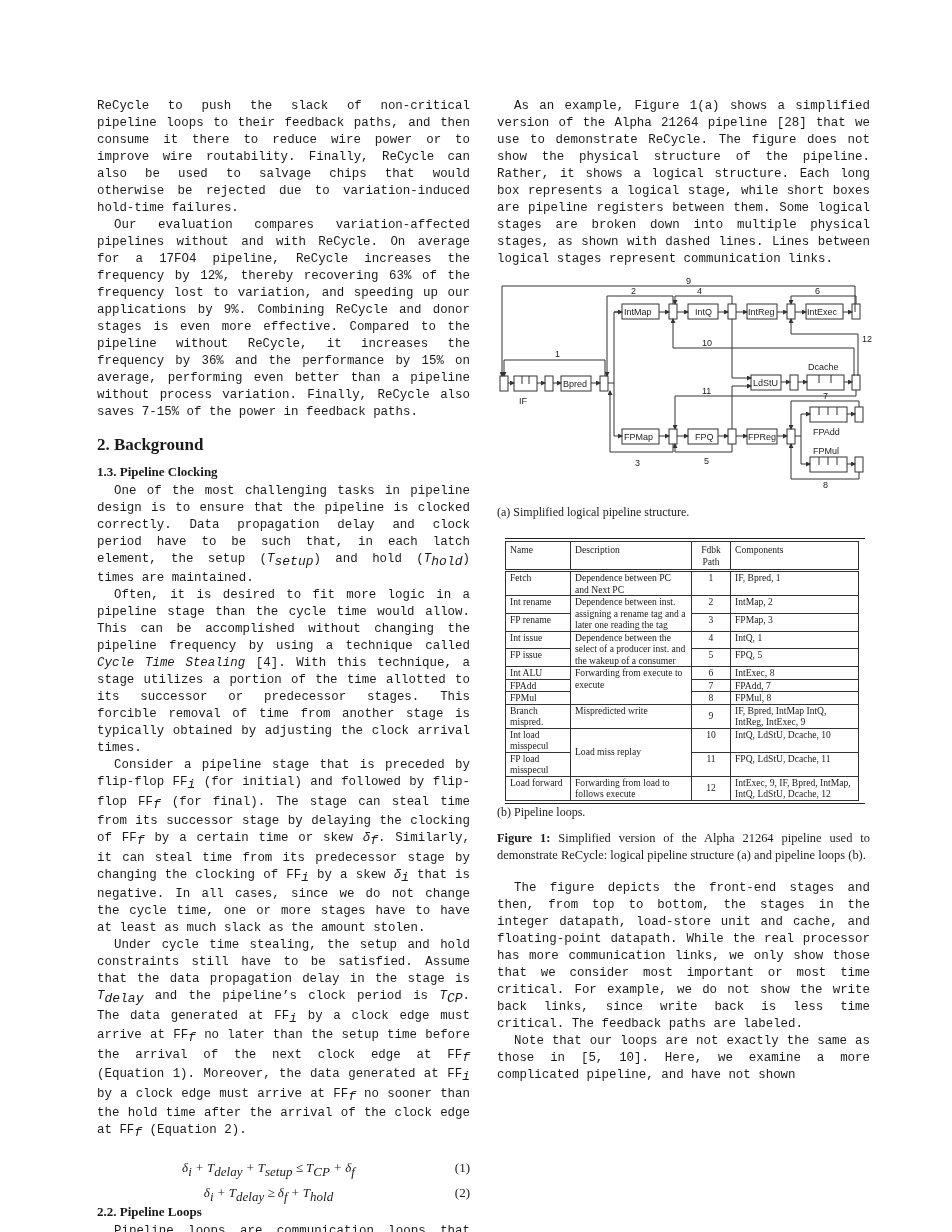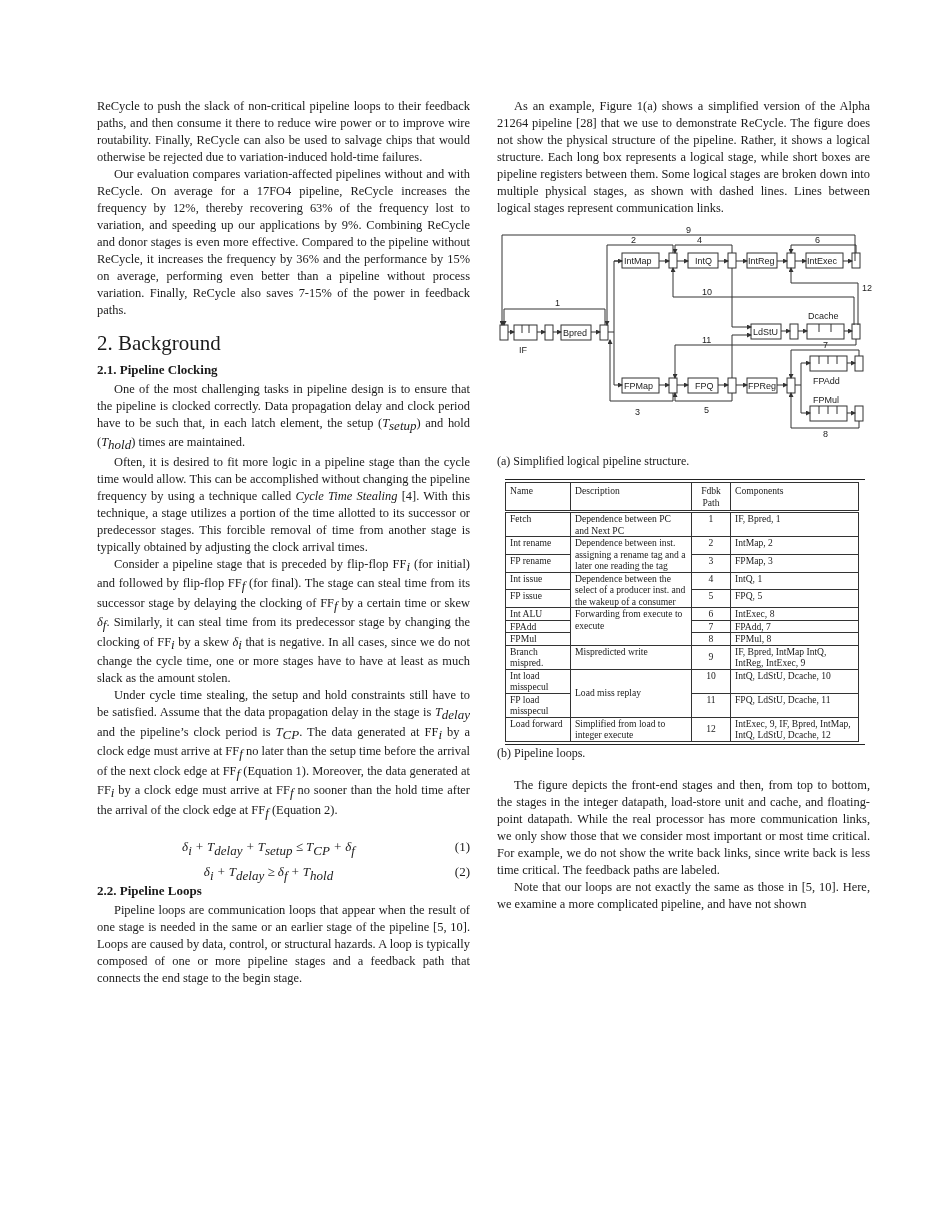--- a/index.html
+++ b/index.html
@@ -1,23 +1,23 @@
 <!DOCTYPE html>
 <html><head>
 <meta charset="utf-8">
 <style>
   html, body { margin:0; padding:0; background:#ffffff; }
   body { width:952px; height:1232px; position:relative; overflow:hidden;
          font-family:"Liberation Serif", "DejaVu Serif", serif; color:#1a1a1a; }
   .col { position:absolute; top:98px; width:373px; }
   #left { left:97px; }
   #right { left:497px; }
-  p.para { margin:0; font-size:12.45px; line-height:17px; text-align:justify; text-indent:17px; hyphens:manual; }
+  p.para { margin:0; font-size:12.45px; line-height:17px; text-align:justify; text-indent:17px; hyphens:manual;font-family:Liberation Mono, monospace; }
   p.noindent { text-indent:0; }
-  h2.sec { font-size:21px; font-weight:normal; margin:12px 0 6px 0; line-height:24px; }
+  h2.sec { font-size:17px; font-weight:bold; margin:12px 0 6px 0; line-height:24px; }
   h3.sub { font-size:13px; font-weight:bold; margin:3px 0 3px 0; line-height:17px; }
   .eq { position:relative; height:25px; font-size:13px; font-style:italic; line-height:36px; }
   .eq .body { position:absolute; left:0; right:30px; text-align:center; }
   .eq .num { position:absolute; right:0; font-style:normal; }
   sub { font-size:13px; }
   .fig { position:relative; width:373px; height:230px; margin-top:6px; }
   .fig svg { position:absolute; left:0; top:0; }
   .subcap { font-size:12px; text-align:left; line-height:16px; }
   table.loops { border-collapse:collapse; width:354px; margin:10px 0 0 10px; font-size:9.6px; line-height:11.5px; }
   table.loops td, table.loops th { border:1px solid #333; padding:0 4px; vertical-align:top; font-weight:normal; text-align:left; }
@@ -31,21 +31,21 @@
   .svgtxt { font-family:"Liberation Sans", "DejaVu Sans", sans-serif; font-size:9px; fill:#222; }
 </style>
 </head>
 <body>
 
 <div class="col" id="left">
   <p class="para noindent">ReCycle to push the slack of non-critical pipeline loops to their feedback paths, and then consume it there to reduce wire power or to improve wire routability. Finally, ReCycle can also be used to salvage chips that would otherwise be rejected due to variation-induced hold-time failures.</p>
   <p class="para">Our evaluation compares variation-affected pipelines without and with ReCycle. On average for a 17FO4 pipeline, ReCycle increases the frequency by 12%, thereby recovering 63% of the frequency lost to variation, and speeding up our applications by 9%. Combining ReCycle and donor stages is even more effective. Compared to the pipeline without ReCycle, it increases the frequency by 36% and the performance by 15% on average, performing even better than a pipeline without process variation. Finally, ReCycle also saves 7-15% of the power in feedback paths.</p>
 
   <h2 class="sec">2.  Background</h2>
-  <h3 class="sub">2.1.  Pipeline Clocking</h3>
+  <h3 class="sub">1.3.  Pipeline Clocking</h3>
 
   <p class="para rich">One of the most challenging tasks in pipeline design is to ensure that the pipeline is clocked correctly. Data propagation delay and clock period have to be such that, in each latch element, the setup (<i>T</i><sub><i>setup</i></sub>) and hold (<i>T</i><sub><i>hold</i></sub>) times are maintained.</p>
   <p class="para rich">Often, it is desired to fit more logic in a pipeline stage than the cycle time would allow. This can be accomplished without changing the pipeline frequency by using a technique called <i>Cycle Time Stealing</i> [4]. With this technique, a stage utilizes a portion of the time allotted to its successor or predecessor stages. This forcible removal of time from another stage is typically obtained by adjusting the clock arrival times.</p>
   <p class="para rich">Consider a pipeline stage that is preceded by flip-flop FF<sub><i>i</i></sub> (for initial) and followed by flip-flop FF<sub><i>f</i></sub> (for final). The stage can steal time from its successor stage by delaying the clocking of FF<sub><i>f</i></sub> by a certain time or skew <i>δ</i><sub><i>f</i></sub>. Similarly, it can steal time from its predecessor stage by changing the clocking of FF<sub><i>i</i></sub> by a skew <i>δ</i><sub><i>i</i></sub> that is negative. In all cases, since we do not change the cycle time, one or more stages have to have at least as much slack as the amount stolen.</p>
   <p class="para rich">Under cycle time stealing, the setup and hold constraints still have to be satisfied. Assume that the data propagation delay in the stage is <i>T</i><sub><i>delay</i></sub> and the pipeline’s clock period is <i>T</i><sub><i>CP</i></sub>. The data generated at FF<sub><i>i</i></sub> by a clock edge must arrive at FF<sub><i>f</i></sub> no later than the setup time before the arrival of the next clock edge at FF<sub><i>f</i></sub> (Equation 1). Moreover, the data generated at FF<sub><i>i</i></sub> by a clock edge must arrive at FF<sub><i>f</i></sub> no sooner than the hold time after the arrival of the clock edge at FF<sub><i>f</i></sub> (Equation 2).</p>
 
   <div style="height:8px"></div>
   <div class="eq">
     <span class="body">δ<sub>i</sub> + T<sub>delay</sub> + T<sub>setup</sub> ≤ T<sub>CP</sub> + δ<sub>f</sub></span>
     <span class="num">(1)</span>
@@ -191,21 +191,21 @@
         <text x="326" y="214">8</text>
         <text x="189" y="10">9</text>
         <text x="205" y="72">10</text>
         <text x="205" y="120">11</text>
         <text x="365" y="68">12</text>
       </g>
     </svg>
   </div>
   <div class="subcap">(a)  Simplified logical pipeline structure.</div>
 
-  <div class="tablewrap" style="margin-top:10px;font-family:Liberation Serif, serif;">
+  <div class="tablewrap" style="margin-top:18px;font-family:Liberation Serif, serif;">
     <table class="loops">
       <thead>
         <tr>
           <th style="width:56px">Name</th>
           <th style="width:112px">Description</th>
           <th style="width:30px;text-align:center">Fdbk Path</th>
           <th>Components</th>
         </tr>
       </thead>
       <tbody id="loops-body">
@@ -265,26 +265,29 @@
             <td class="c">10</td>
             <td>IntQ, LdStU, Dcache, 10</td>
           </tr>
           <tr>
             <td>FP load misspecul</td>
             <td class="c">11</td>
             <td>FPQ, LdStU, Dcache, 11</td>
           </tr>
           <tr>
             <td>Load forward</td>
-            <td>Simplified from load to integer execute</td>
+            <td>Forwarding from load to follows execute</td>
             <td class="c" style="vertical-align: middle;">12</td>
             <td>IntExec, 9, IF, Bpred, IntMap, IntQ, LdStU, Dcache, 12</td>
           </tr>
         </tbody>
     </table>
   </div>
   <div class="subcap">(b)  Pipeline loops.</div>
 
+  <div class="figcap">
+    <b>Figure 1:</b><span> Simplified version of the Alpha 21264 pipeline used to demonstrate ReCycle: logical pipeline structure (a) and pipeline loops (b).</span>
+  </div>
 
   <div style="height:16px"></div>
   <p class="para">The figure depicts the front-end stages and then, from top to bottom, the stages in the integer datapath, load-store unit and cache, and floating-point datapath. While the real processor has more communication links, we only show those that we consider most important or most time critical. For example, we do not show the write back links, since write back is less time critical. The feedback paths are labeled.</p>
   <p class="para">Note that our loops are not exactly the same as those in [5, 10]. Here, we examine a more complicated pipeline, and have not shown</p>
 </div>
 
 </body></html>

